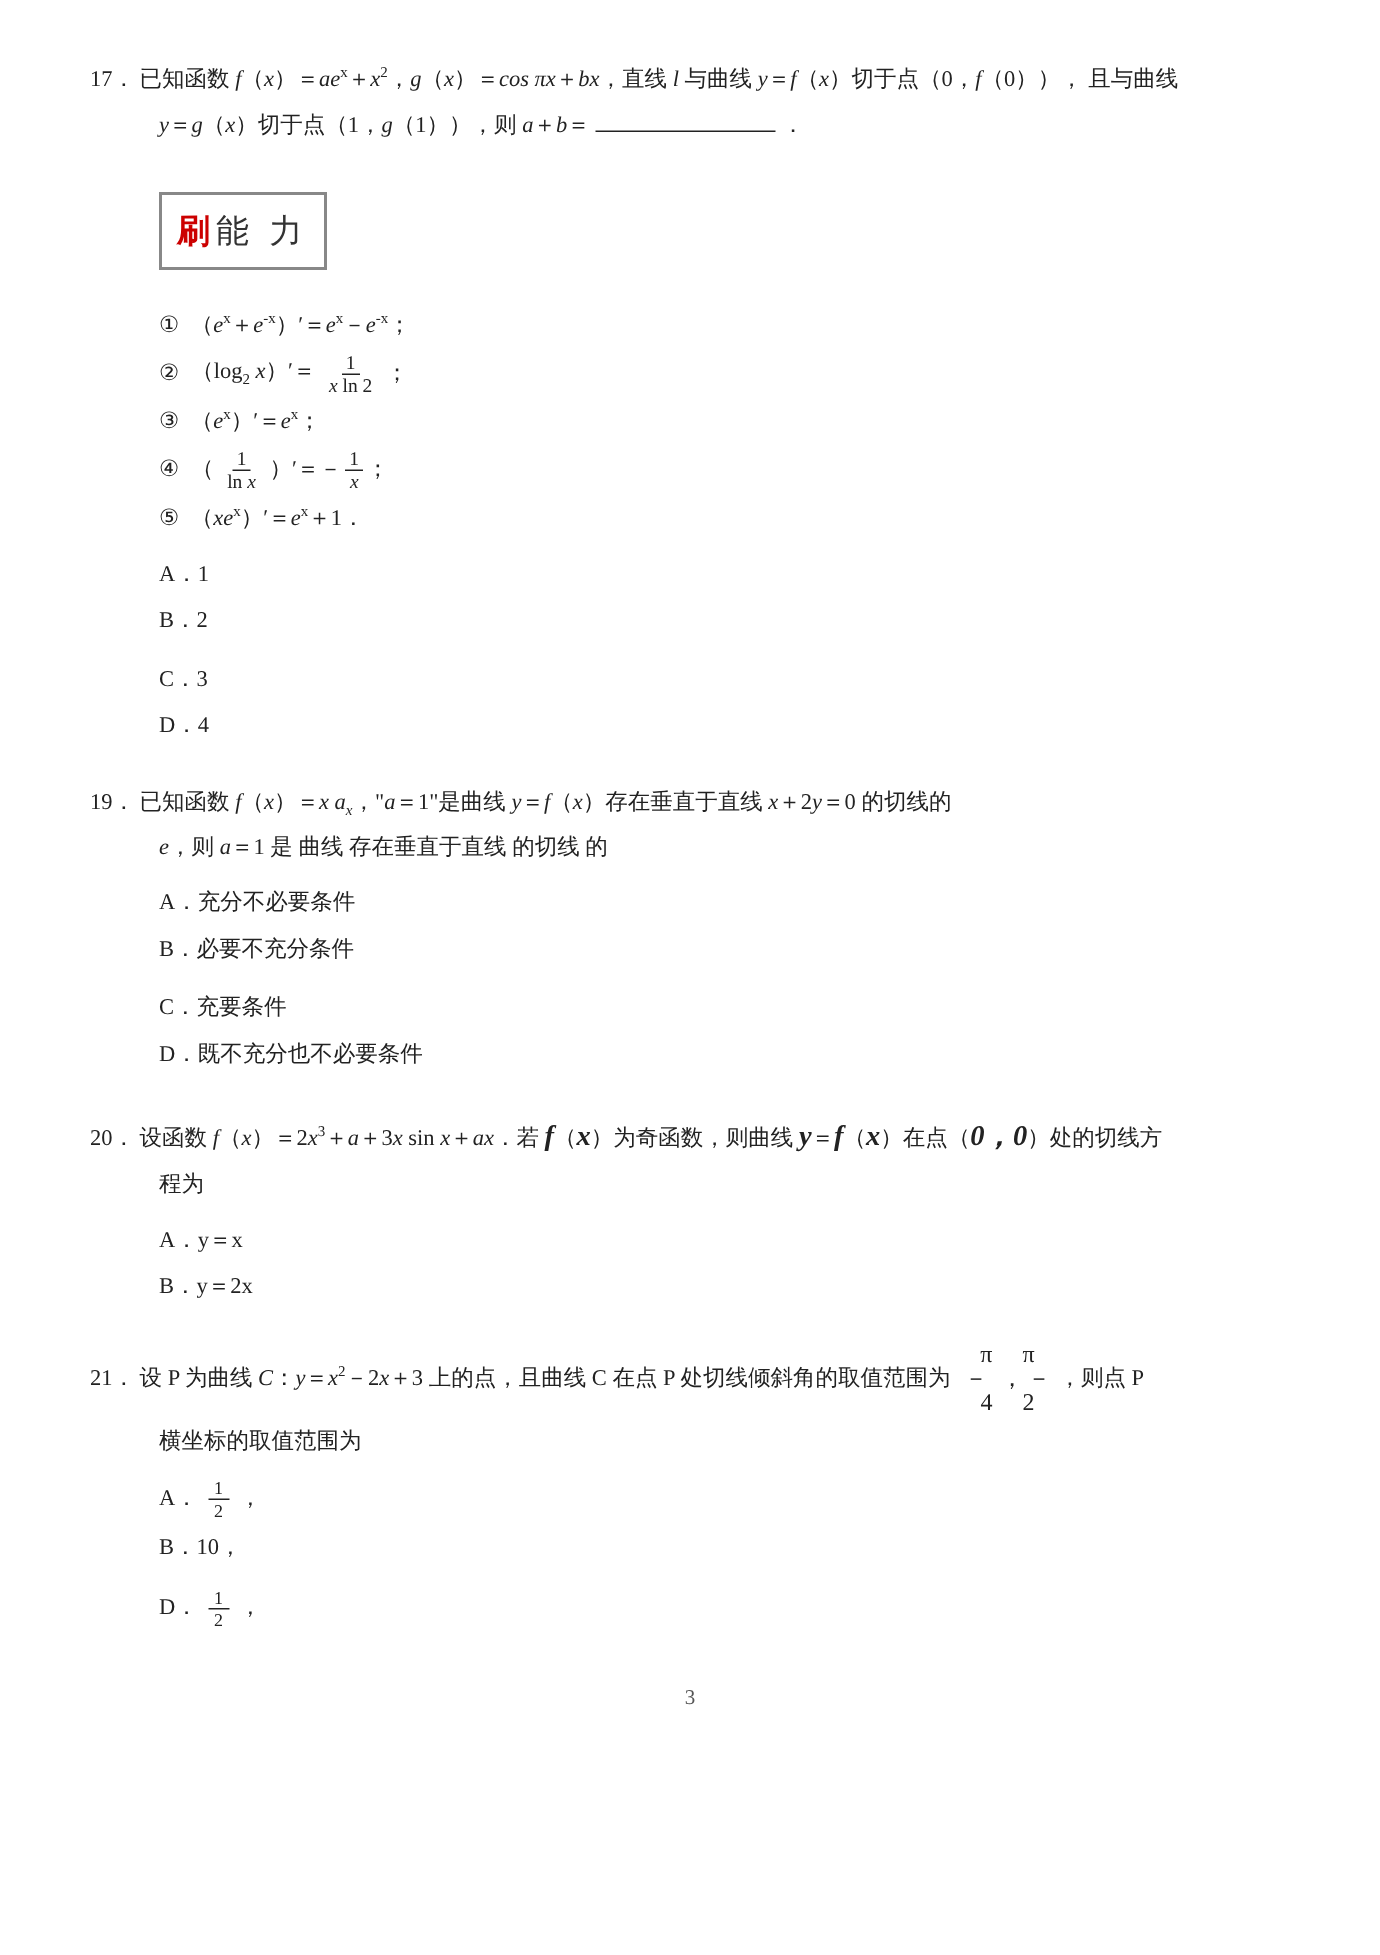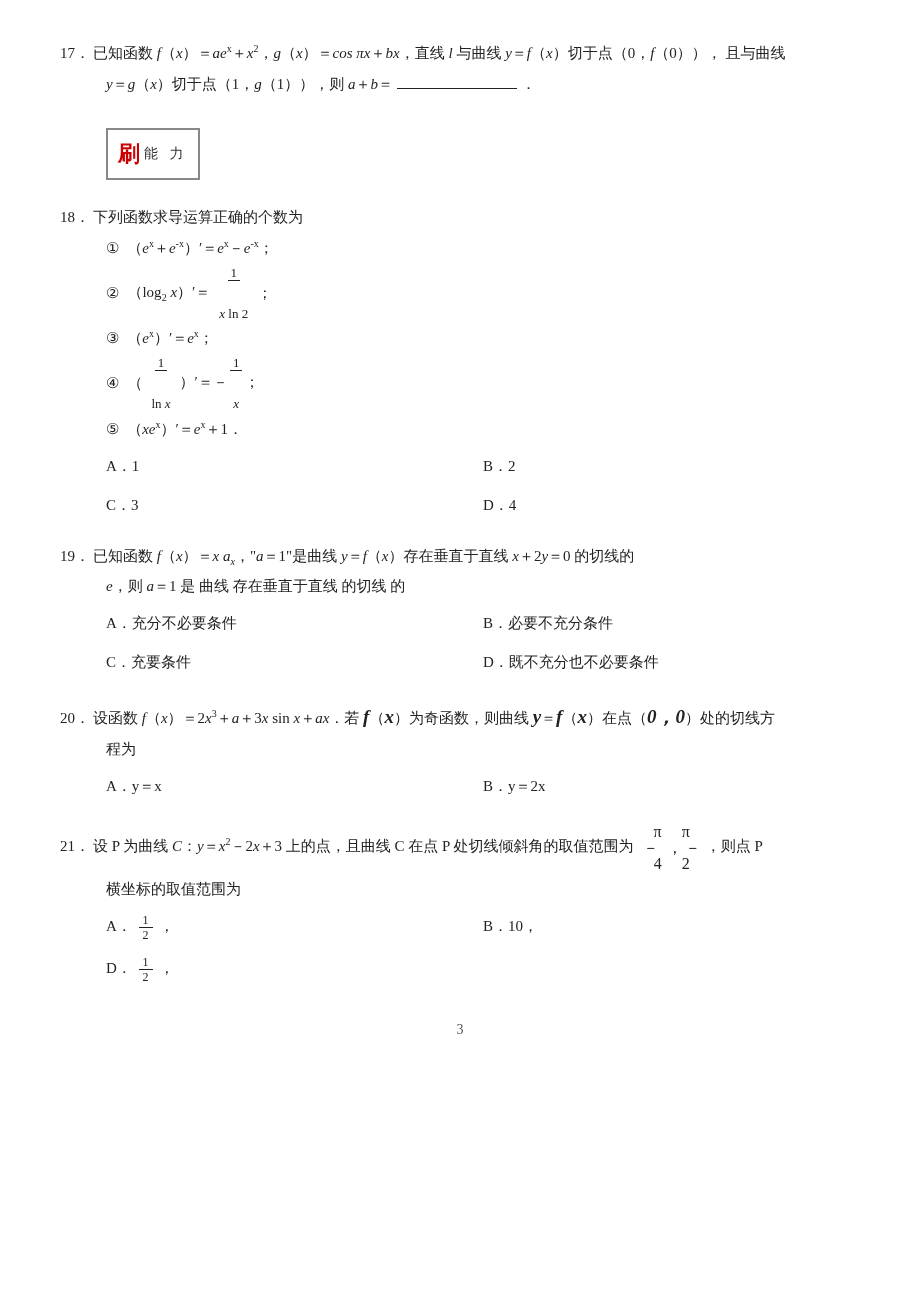--- a/index.html
+++ b/index.html
@@ -59,25 +59,24 @@
       margin: 0 2px;
     }
     .fraction .num {
       border-bottom: 1px solid #222;
       padding: 0 3px;
       text-align: center;
     }
     .fraction .den {
       padding: 0 3px;
       text-align: center;
-      margin-top: 26px;
     }
     .options-row {
       display: flex;
-      flex-direction: row;
+      flex-direction: column;
       margin-top: 8px;
       padding-left: 46px;
     }
     .option {
       flex: 1;
       padding: 2px 0;
     }
     .刷能力-box {
       border: 2px solid #888;
       display: inline-flex;
@@ -87,21 +86,21 @@
       background: #fff;
     }
     .刷能力-box .brush-char {
       font-size: 22px;
       font-weight: bold;
       color: #c00;
       font-family: "KaiTi", "楷体", serif;
       margin-right: 4px;
     }
     .刷能力-box .neng-li {
-      font-size: 14px;
+      font-size: 22px;
       color: #333;
       letter-spacing: 4px;
       font-family: "KaiTi", "楷体", serif;
     }
     .page-num {
       text-align: center;
       margin-top: 30px;
       font-size: 14px;
       color: #555;
     }
@@ -134,24 +133,20 @@
 </div>
 
 <div style="margin-left:46px; margin-bottom:10px;">
   <div class="刷能力-box">
     <span class="brush-char">刷</span>
     <span class="neng-li">能  力</span>
   </div>
 </div>
 
 <div class="problem">
-  <div class="problem-row">
-    <span class="problem-num">18．</span>
-    <span>下列函数求导运算正确的个数为</span>
-  </div>
 
   <div class="sub-item">
     <span class="circle-num">①</span>
     <span>（<span class="math-inline">e</span><span class="super">x</span>＋<span class="math-inline">e</span><span class="super">-x</span>）′＝<span class="math-inline">e</span><span class="super">x</span>－<span class="math-inline">e</span><span class="super">-x</span>；</span>
   </div>
   <div class="sub-item" style="display:flex;align-items:center;gap:4px;">
     <span class="circle-num">②</span>
     <span>（log<span class="sub">2</span> <span class="math-inline">x</span>）′＝</span>
     <span class="fraction">
       <span class="num">1</span>

